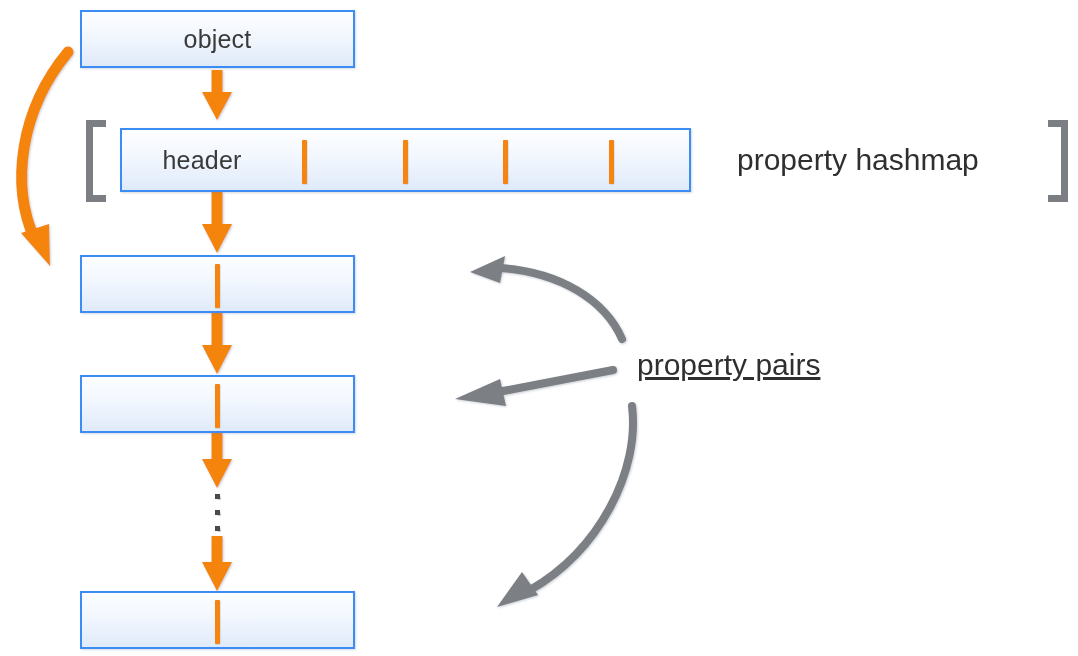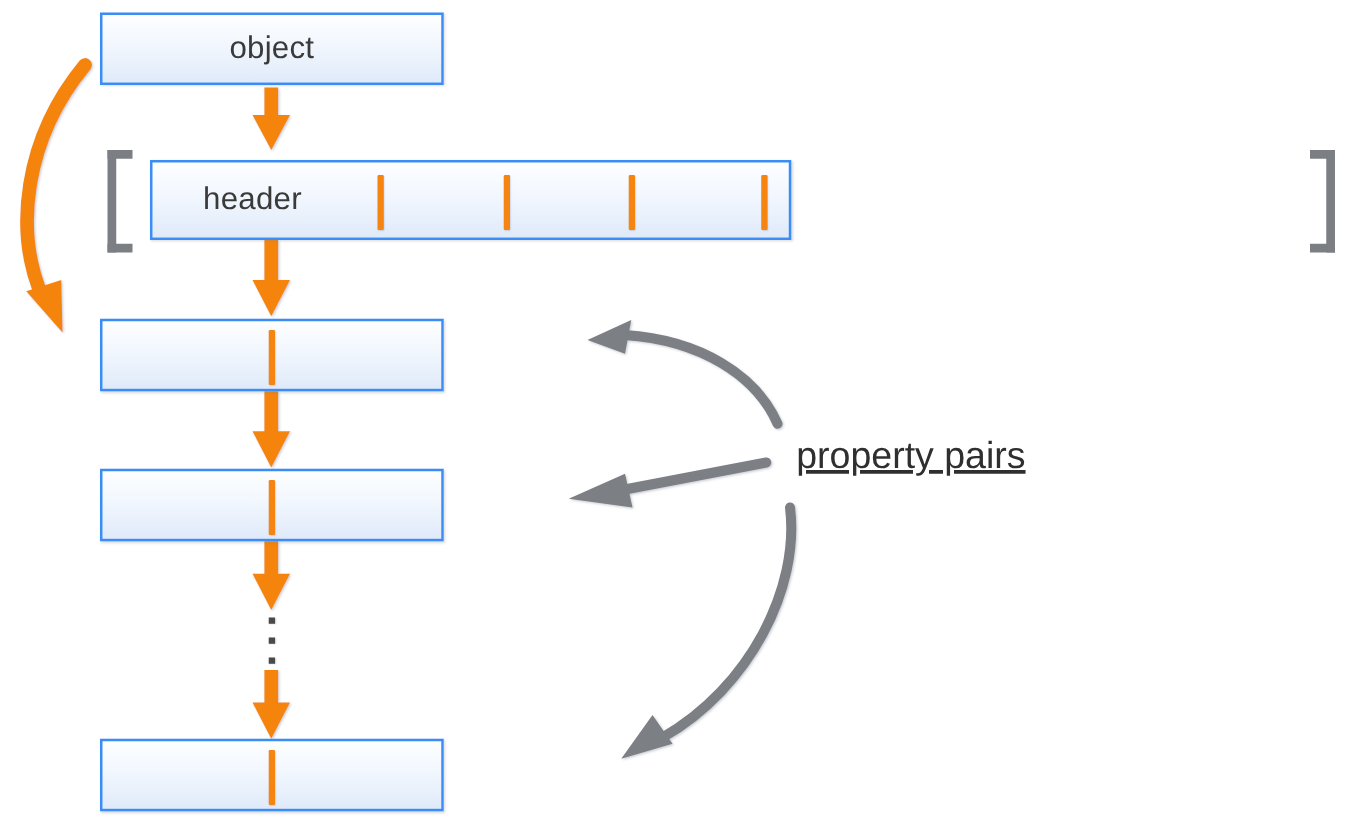--- a/index.html
+++ b/index.html
@@ -139,31 +139,32 @@
     <g filter="url(#softshadow)">
       <path d="M 632 406 C 640 470, 600 550, 530 590" stroke="#7b7f84" stroke-width="8" fill="none" stroke-linecap="round"></path>
       <path d="M 497 607 L 522 572 L 538 595 Z" fill="#7b7f84"></path>
     </g>
   </svg>
 
   <div class="box" style="left:80px; top:10px; width:275px; height:58px;">
     <div class="box-label">object</div>
   </div>
 
-  <div class="box" style="left:120px; top:128px; width:513px; height:64px;">
+  <div class="box" style="left:120px; top:128px; width:571px; height:64px;">
     <div class="box-label" style="left:0; width:160px; right:auto;">header</div>
     <div class="hash-tick" style="left:180px; top:10px; height:44px;"></div>
     <div class="hash-tick" style="left:281px; top:10px; height:44px;"></div>
     <div class="hash-tick" style="left:381px; top:10px; height:44px;"></div>
     <div class="hash-tick" style="left:487px; top:10px; height:44px;"></div>
   </div>
 
   <div class="bracket left" style="left:86px; top:120px; width:20px; height:82px;"></div>
   <div class="bracket right" style="left:1048px; top:120px; width:20px; height:82px;"></div>
 
+  <div class="side-text" style="left:737px; top:145px;">property hashmap</div>
 
   <div class="box" style="left:80px; top:255px; width:275px; height:58px;">
     <div class="pair-divider" style="left:133px; top:7px; height:44px;"></div>
   </div>
 
   <div class="box" style="left:80px; top:375px; width:275px; height:58px;">
     <div class="pair-divider" style="left:133px; top:7px; height:44px;"></div>
   </div>
 
   <div>

